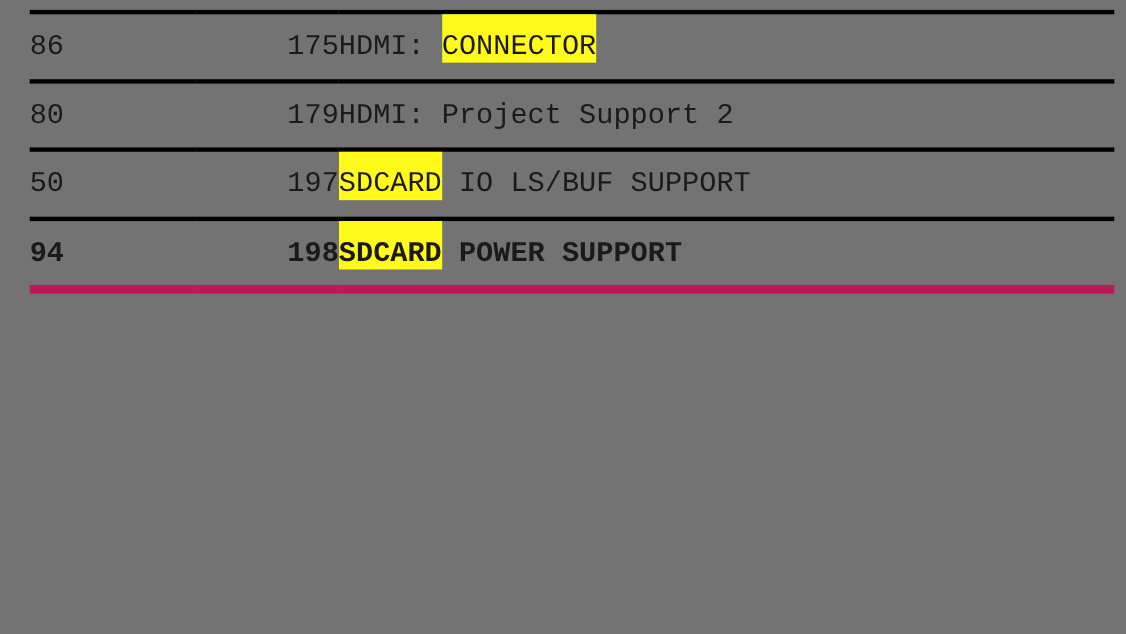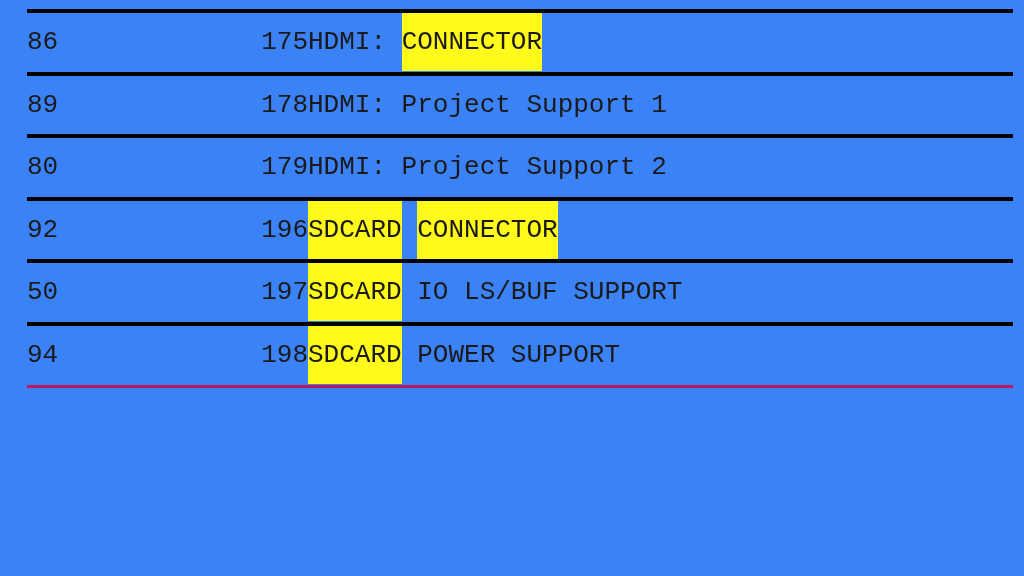--- a/index.html
+++ b/index.html
@@ -12,21 +12,21 @@
     height: 576px;
     overflow: hidden;
     font-family: "Liberation Mono", "DejaVu Sans Mono", monospace;
     -webkit-font-smoothing: antialiased;
   }
 
   .page {
     position: relative;
     width: 1024px;
     height: 576px;
-    background: #3b82f6;
+    background: #737373;
   }
 
   .doc-table {
     position: absolute;
     left: 27px;
     top: 9px;
     width: 986px;
     border-collapse: collapse;
     table-layout: fixed;
   }
@@ -41,68 +41,58 @@
     vertical-align: middle;
     border-top: 4px solid #000000;
     font-size: 26px;
     line-height: 1.0;
     color: #1a1a1a;
     letter-spacing: 0px;
     white-space: pre;
   }
 
   .doc-table tr:last-child td {
-    border-bottom: 3px solid #be185d;
+    border-bottom: 8px solid #be185d;
+    font-weight: bold;
   }
 
   .col-index  { width: 151px; }
   .col-number { width: 130px; text-align: right; }
   .col-desc   { width: 705px; }
 
   .cell-inner {
     display: block;
     height: 58px;
     line-height: 58px;
     white-space: pre;
     overflow: hidden;
   }
 
   .hl {
     background-color: #fffa1a;
     padding-top: 19px;
-    padding-bottom: 19px;
     box-decoration-break: clone;
     -webkit-box-decoration-break: clone;
   }
 </style>
 </head>
 <body>
 
 <div class="page">
   <table class="doc-table" id="doc-table">
     <tbody>
         <tr>
           <td class="col-index"><span class="cell-inner">86</span></td>
           <td class="col-number"><span class="cell-inner">175</span></td>
           <td class="col-desc"><span class="cell-inner"><span>HDMI: </span><span class="hl" style="background-color: rgb(255, 250, 26);">CONNECTOR</span></span></td>
         </tr>
         <tr>
-          <td class="col-index"><span class="cell-inner">89</span></td>
-          <td class="col-number"><span class="cell-inner">178</span></td>
-          <td class="col-desc"><span class="cell-inner"><span>HDMI: Project Support 1</span></span></td>
-        </tr>
-        <tr>
           <td class="col-index"><span class="cell-inner">80</span></td>
           <td class="col-number"><span class="cell-inner">179</span></td>
           <td class="col-desc"><span class="cell-inner"><span>HDMI: Project Support 2</span></span></td>
-        </tr>
-        <tr>
-          <td class="col-index"><span class="cell-inner">92</span></td>
-          <td class="col-number"><span class="cell-inner">196</span></td>
-          <td class="col-desc"><span class="cell-inner"><span class="hl" style="background-color: rgb(255, 250, 26);">SDCARD</span><span> </span><span class="hl" style="background-color: rgb(255, 250, 26);">CONNECTOR</span></span></td>
         </tr>
         <tr>
           <td class="col-index"><span class="cell-inner">50</span></td>
           <td class="col-number"><span class="cell-inner">197</span></td>
           <td class="col-desc"><span class="cell-inner"><span class="hl" style="background-color: rgb(255, 250, 26);">SDCARD</span><span> IO LS/BUF SUPPORT</span></span></td>
         </tr>
         <tr>
           <td class="col-index"><span class="cell-inner">94</span></td>
           <td class="col-number"><span class="cell-inner">198</span></td>
           <td class="col-desc"><span class="cell-inner"><span class="hl" style="background-color: rgb(255, 250, 26);">SDCARD</span><span> POWER SUPPORT</span></span></td>

